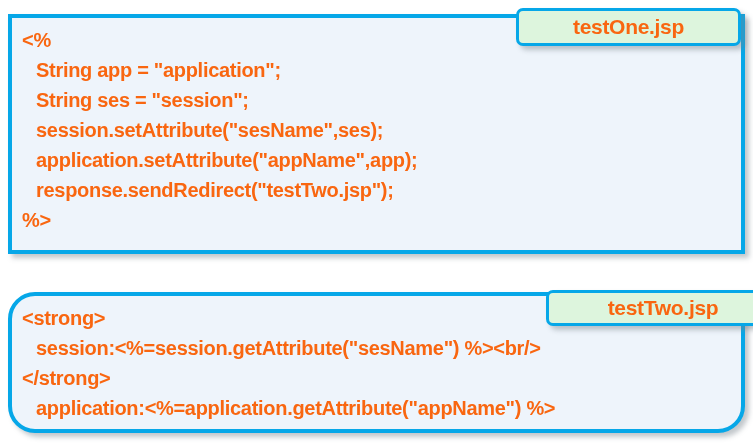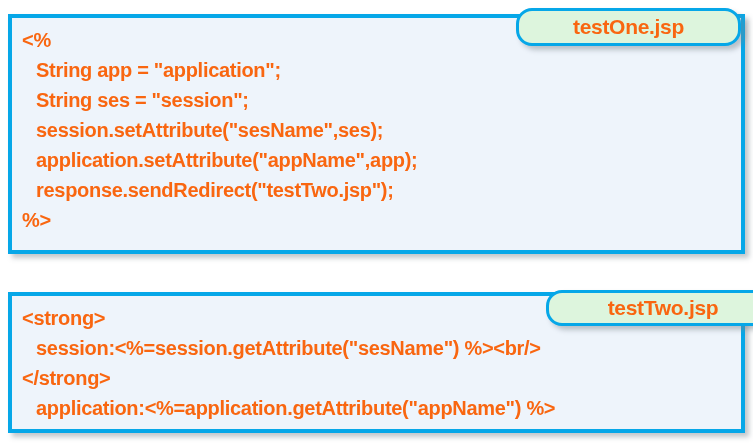--- a/index.html
+++ b/index.html
@@ -38,20 +38,21 @@
     top: 14px;
     width: 737px;
     height: 240px;
   }
 
   #card-two {
     left: 8px;
     top: 292px;
     width: 737px;
     height: 141px;
+    border-radius: 27px;
   }
 
   .code-body {
     padding: 7px 0 0 0;
     margin: 0;
   }
 
   .code-line {
     color: #f96610;
     font-family: "Liberation Sans", "DejaVu Sans", sans-serif;
@@ -67,21 +68,21 @@
   .code-line.indent-1 {
     padding-left: 24px;
   }
 
   
   .file-label {
     position: absolute;
     box-sizing: border-box;
     background: #ddf5dd;
     border: 3px solid #06a7e8;
-    border-radius: 16px;
+    border-radius: 7px;
     box-shadow: 4px 4px 5px rgba(120, 130, 140, 0.45);
     color: #f96610;
     font-family: "Liberation Sans", "DejaVu Sans", sans-serif;
     font-weight: bold;
     font-size: 21px;
     letter-spacing: -0.3px;
     text-align: center;
     display: flex;
     align-items: center;
     justify-content: center;

